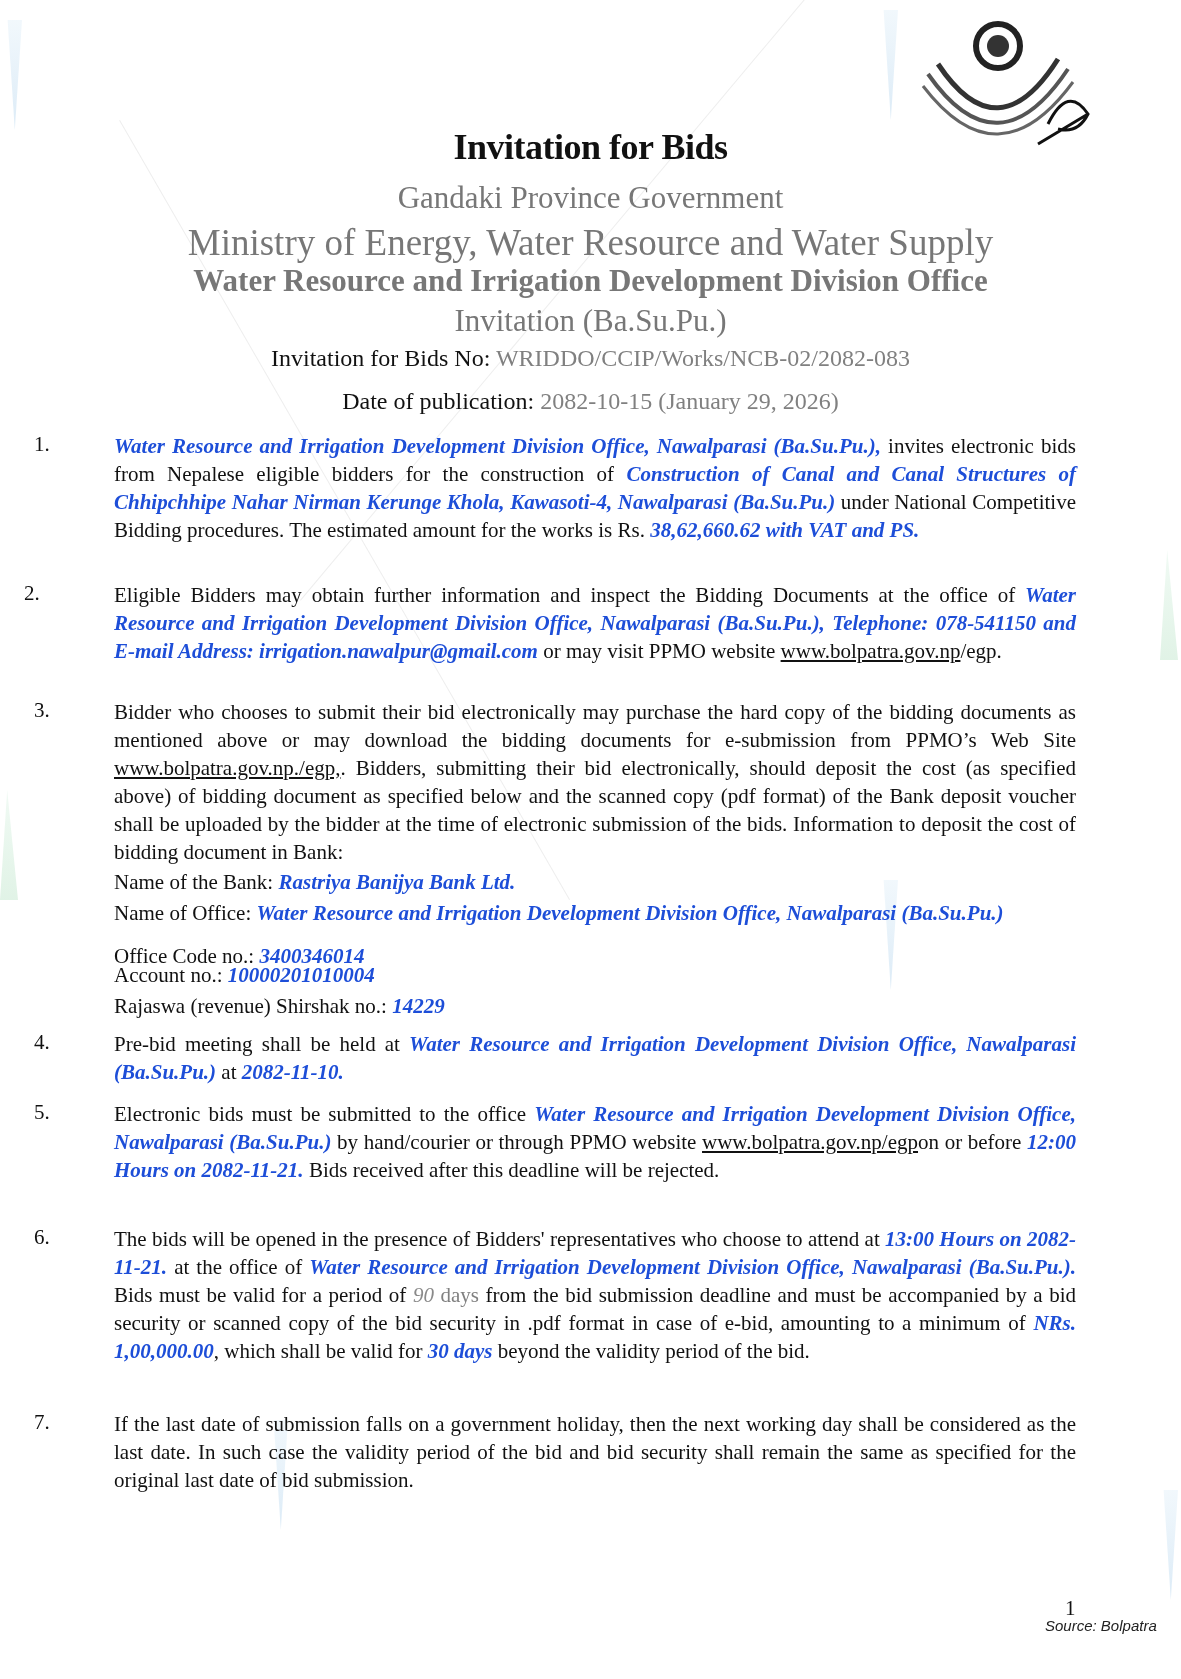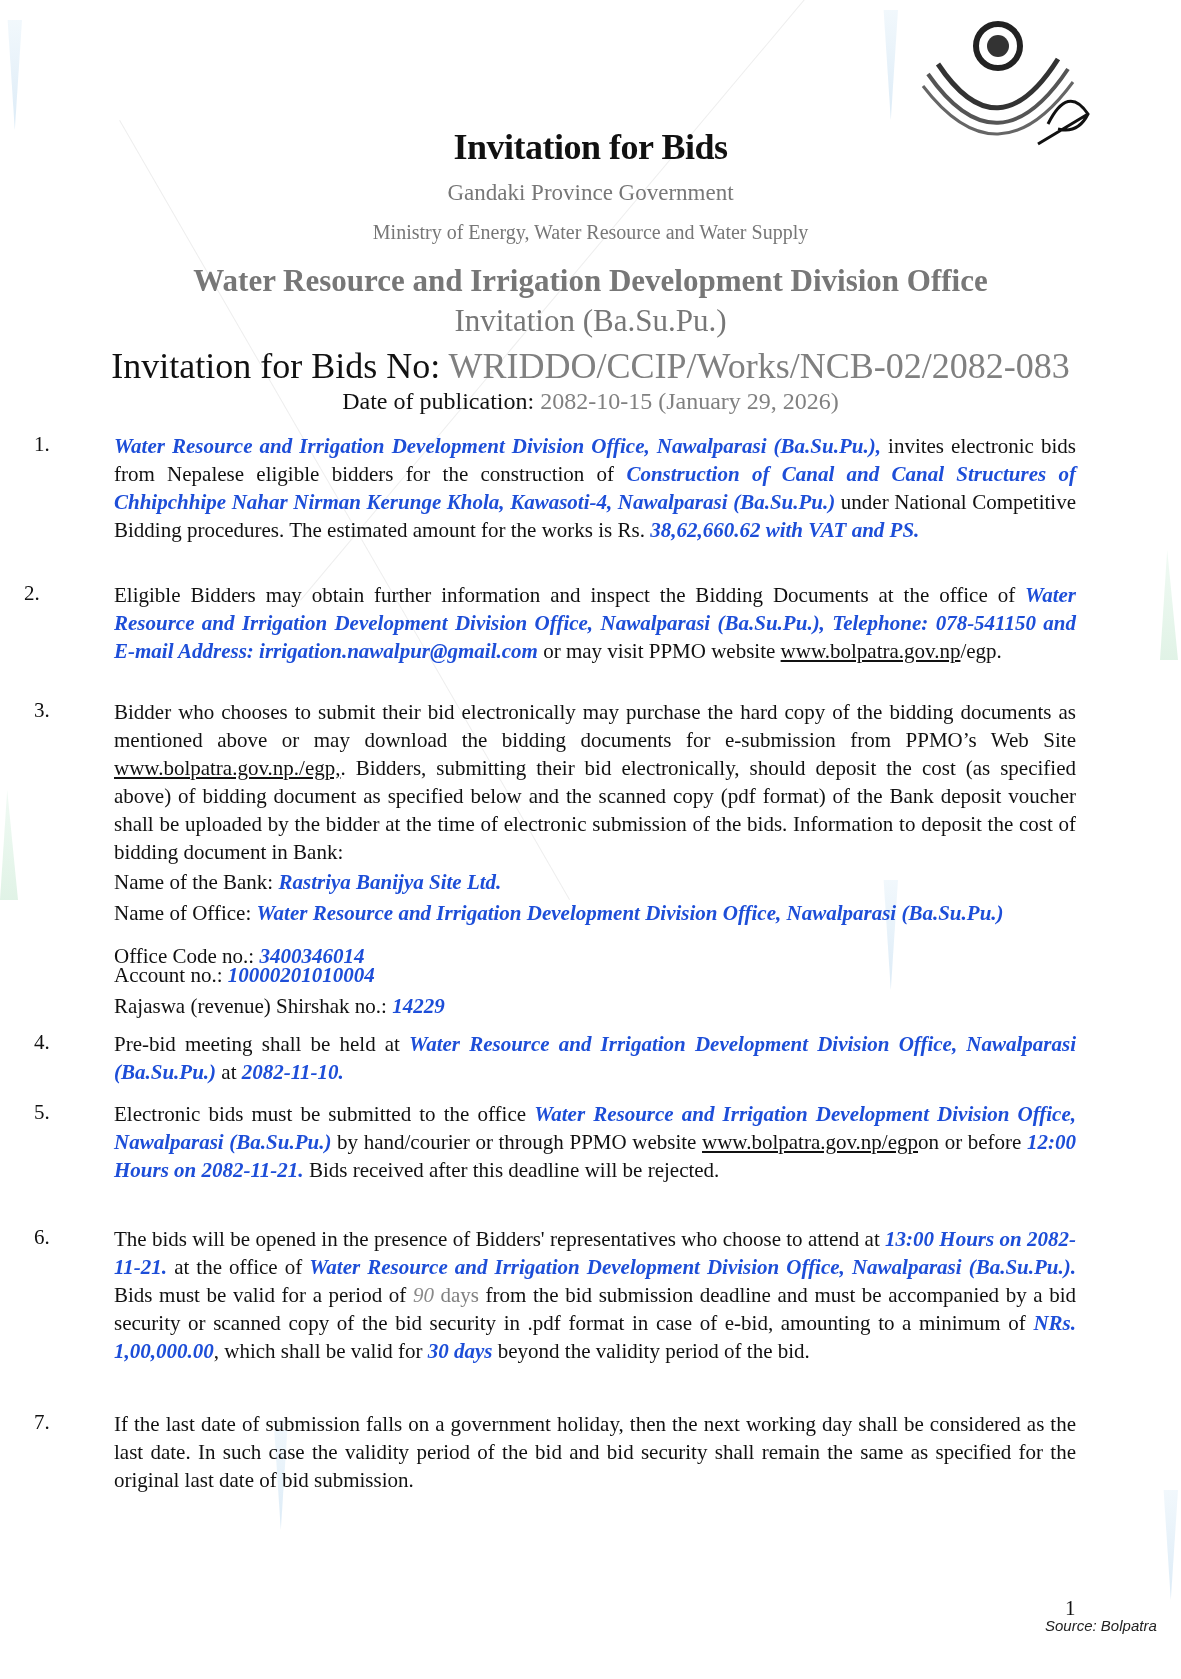--- a/index.html
+++ b/index.html
@@ -6,25 +6,25 @@
   body { width: 1181px; height: 1679px; position: relative; overflow: hidden;
          font-family: "Liberation Serif", "DejaVu Serif", serif; color: #111; }
   .wm { position: absolute; width: 18px; height: 110px; opacity: 0.35; }
   .wm.blue { background: linear-gradient(#d9ebf7, #9cc7e8); clip-path: polygon(20% 0, 100% 0, 60% 100%); }
   .wm.green { background: linear-gradient(#d6f1e0, #a8dcb8); clip-path: polygon(40% 0, 100% 100%, 0 100%); }
   .diag { position: absolute; height: 1px; background: #eeeeee; transform-origin: left top; }
   .seal { position: absolute; left: 918px; top: 14px; width: 180px; height: 150px; }
   .title { position: absolute; left: 0; right: 0; top: 126px; text-align: center;
            font-size: 36px; font-weight: bold; letter-spacing: -0.5px; }
   .hdr { position: absolute; left: 0; right: 0; text-align: center; color: #777; }
-  .h1 { top: 180px; font-size: 23px; }
-  .h2 { top: 221px; font-size: 20px; }
+  .h1 { top: 180px; font-size: 31px; }
+  .h2 { top: 221px; font-size: 37px; }
   .h3 { top: 263px; font-size: 31px; font-weight: bold; }
   .h4 { top: 303px; font-size: 31px; }
-  .h5 { top: 345px; font-size: 36px; color: #111; }
+  .h5 { top: 345px; font-size: 24px; color: #111; }
   .h6 { top: 388px; font-size: 24px; color: #111; }
   .grey { color: #808080; }
   .it { font-style: italic; color: #8a8a8a; }
   .bi { font-style: italic; font-weight: bold; color: #1d4ed8; }
   .u { text-decoration: underline; }
   .item { position: absolute; left: 0; width: 1181px; }
   .num { position: absolute; left: 34px; font-size: 21px; }
   .para { position: absolute; left: 114px; width: 962px; font-size: 21px; line-height: 28px; text-align: justify; }
   .bank { position: absolute; left: 114px; font-size: 21px; }
   .pagenum { position: absolute; left: 1065px; top: 1596px; font-size: 21px; }
@@ -73,21 +73,21 @@
     <div class="para"><span class="bi">Water Resource and Irrigation Development Division Office, Nawalparasi (Ba.Su.Pu.),</span><span> invites electronic bids from Nepalese eligible bidders for the construction of </span><span class="bi">Construction of Canal and Canal Structures of Chhipchhipe Nahar Nirman Kerunge Khola, Kawasoti-4, Nawalparasi (Ba.Su.Pu.)</span><span> under National Competitive Bidding procedures. The estimated amount for the works is Rs. </span><span class="bi">38,62,660.62 with VAT and PS.</span></div>
   </div>
   <div class="item" style="top:581px;">
     <span class="num" style="left:24px;">2.</span>
     <div class="para"><span>Eligible Bidders may obtain further information and inspect the Bidding Documents at the office of </span><span class="bi">Water Resource and Irrigation Development Division Office, Nawalparasi (Ba.Su.Pu.), Telephone: 078-541150 and E-mail Address: irrigation.nawalpur@gmail.com</span><span> or may visit PPMO website </span><span class="u">www.bolpatra.gov.np</span><span>/egp.</span></div>
   </div>
   <div class="item" style="top:698px;">
     <span class="num">3.</span>
     <div class="para"><span>Bidder who chooses to submit their bid electronically may purchase the hard copy of the bidding documents as mentioned above or may download the bidding documents for e-submission from PPMO’s Web Site </span><span class="u">www.bolpatra.gov.np./egp,</span><span>. Bidders, submitting their bid electronically, should deposit the cost (as specified above) of bidding document as specified below and the scanned copy (pdf format) of the Bank deposit voucher shall be uploaded by the bidder at the time of electronic submission of the bids. Information to deposit the cost of bidding document in Bank:</span></div>
     <div class="bank" style="top:172px;">
-      <span>Name of the Bank: </span><span class="bi">Rastriya Banijya Site Ltd.</span>
+      <span>Name of the Bank: </span><span class="bi">Rastriya Banijya Bank Ltd.</span>
     </div>
     <div class="bank" style="top:203px;">
       <span>Name of Office: </span><span class="bi">Water Resource and Irrigation Development Division Office, Nawalparasi (Ba.Su.Pu.)</span>
     </div>
     <div class="bank" style="top:246px;">
       <span>Office Code no.: </span><span class="bi">3400346014</span>
     </div>
     <div class="bank" style="top:265px;">
       <span>Account no.: </span><span class="bi">10000201010004</span>
     </div>

